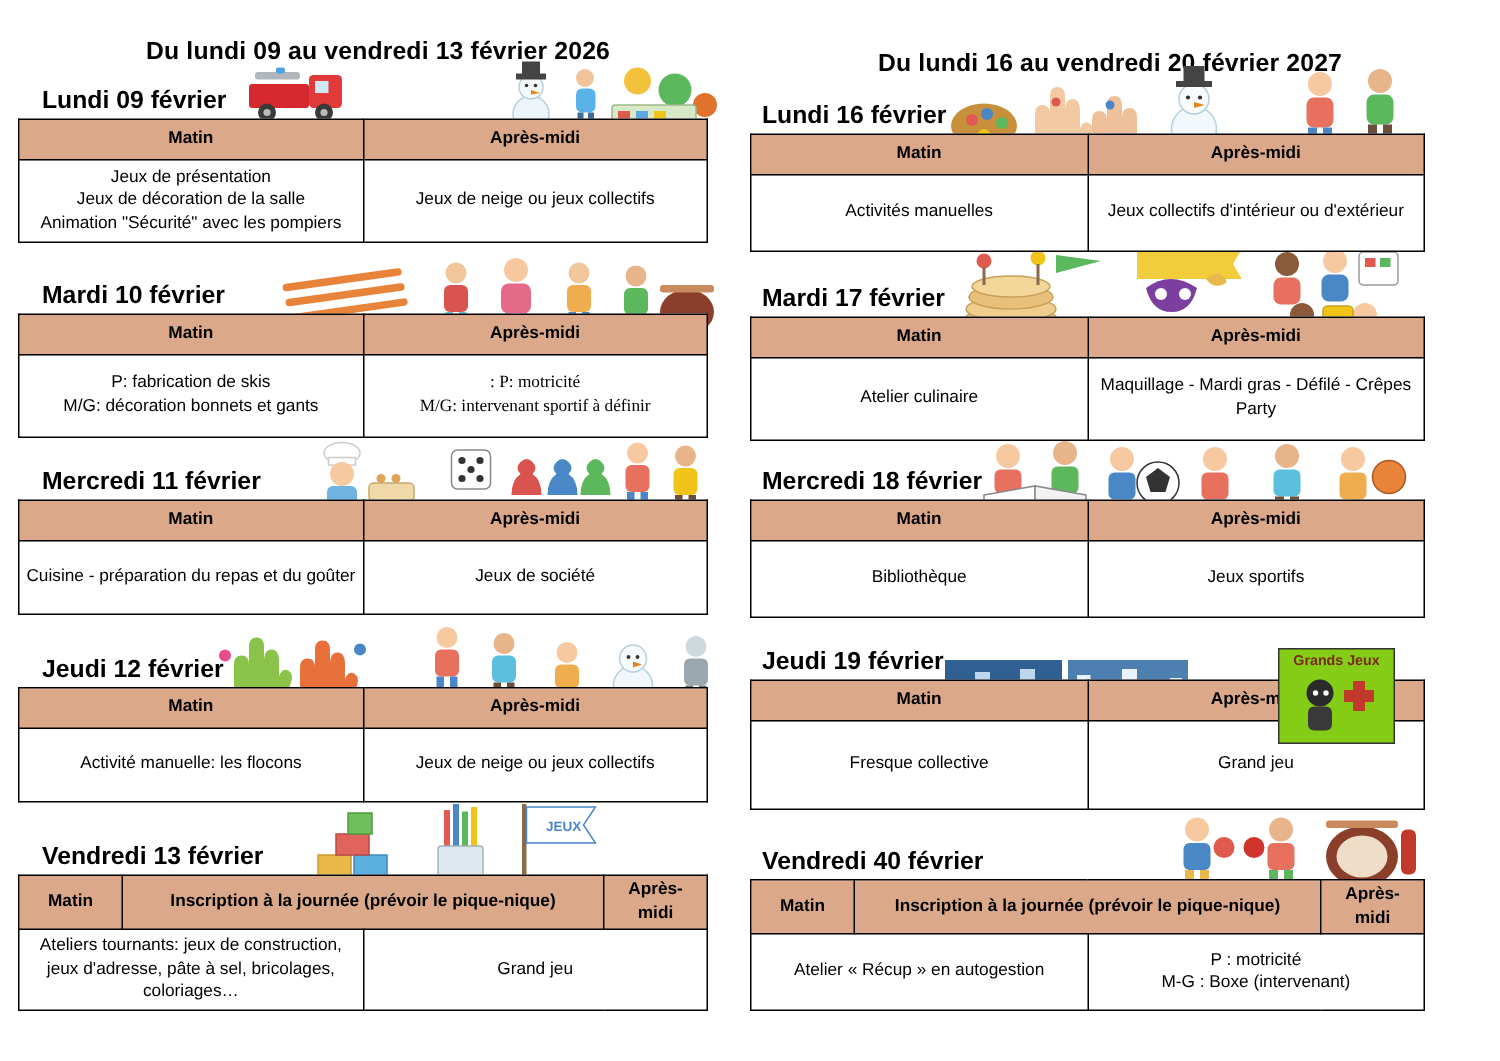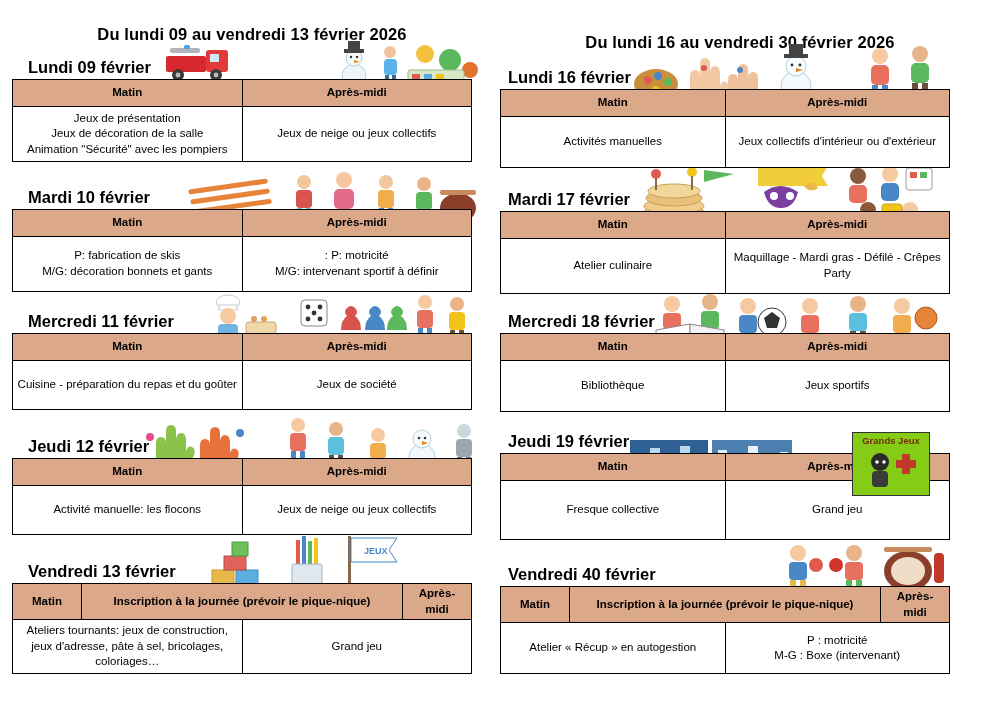--- a/index.html
+++ b/index.html
@@ -219,21 +219,21 @@
       <div class="day-title">Mardi 10 février</div>
       <table class="day">
         <tbody>
             <tr>
           <th>Matin</th>
           <th>Après-midi</th>
         </tr>
         <tr>
           <td class="body" style="white-space:pre-line;">P: fabrication de skis
 M/G: décoration bonnets et gants</td>
-          <td class="body" style="white-space:pre-line;">: P: motricité
+          <td class="body" style="white-space:pre-line;font-family:Liberation Serif, serif;">: P: motricité
 M/G: intervenant sportif à définir</td>
         </tr>
       </tbody>
         </table>
     </div>
 
     <div class="day-block" style="top:312px;">
       <div class="art" style="left:190px; top:-18px;">
         <svg width="80" height="48" viewBox="0 0 80 48">
           <ellipse cx="26" cy="8" rx="12" ry="7" fill="#ffffff" stroke="#ccc"></ellipse>
@@ -381,21 +381,21 @@
         <tr>
           <td class="body" colspan="2" style="height:44px;">Ateliers tournants: jeux de construction, jeux d'adresse, pâte à sel, bricolages, coloriages…</td>
           <td class="body" colspan="2" style="height:44px;">Grand jeu</td>
         </tr>
       </tbody>
         </table>
     </div>
   </div>
 
   <div class="col col-right">
-    <div class="week-title">Du lundi 16 au vendredi 30 février 2026</div>
+    <div class="week-title">Du lundi 16 au vendredi 20 février 2027</div>
 
     <div class="day-block" style="top:68px;">
       <div class="art" style="left:130px; top:-24px;">
         <svg width="130" height="62" viewBox="0 0 130 62">
           <ellipse cx="26" cy="40" rx="22" ry="15" fill="#c8903c"></ellipse>
           <circle cx="18" cy="36" r="4" fill="#e05a4f"></circle>
             <circle cx="28" cy="32" r="4" fill="#4a87c6"></circle>
           <circle cx="38" cy="38" r="4" fill="#5cb85c"></circle>
             <circle cx="26" cy="46" r="4" fill="#f0c419"></circle>
           <path d="M60 56 l0 -24 q0 -6 5 -6 q5 0 5 6 l0 -12 q0 -6 5 -6 q5 0 5 6 l0 10 q0 -8 5 -8 q5 0 5 8 l0 12 q2 -6 6 -4 q4 2 2 8 l-4 10z" fill="#f3c9a4"></path>

